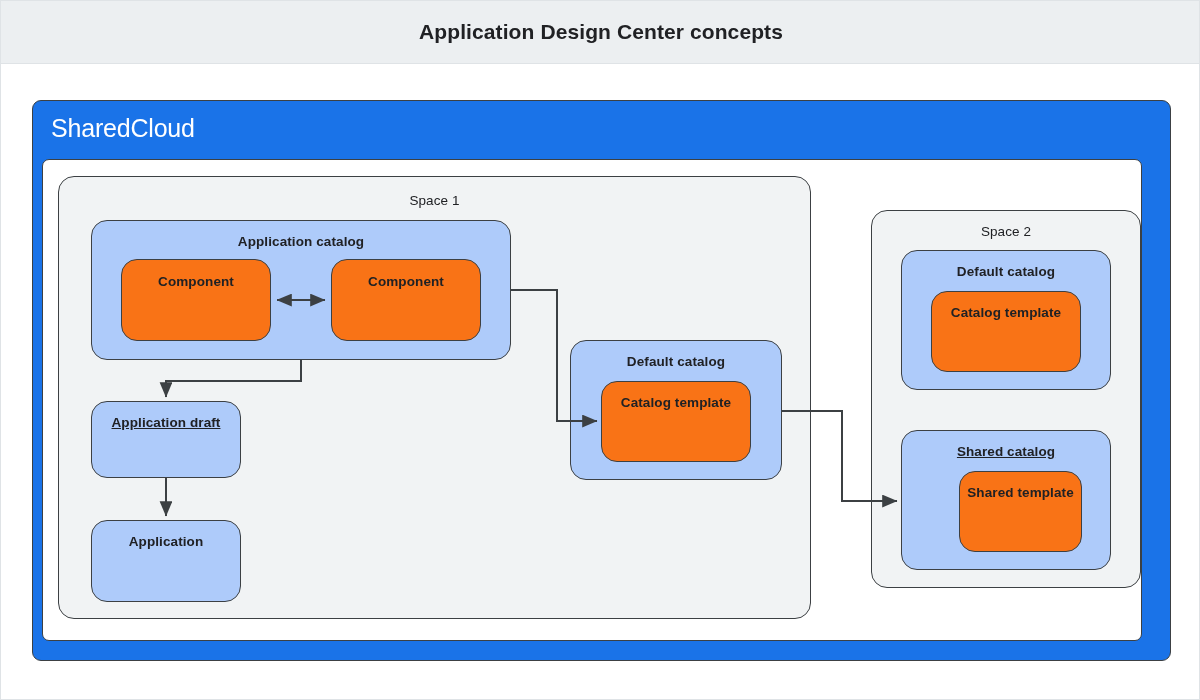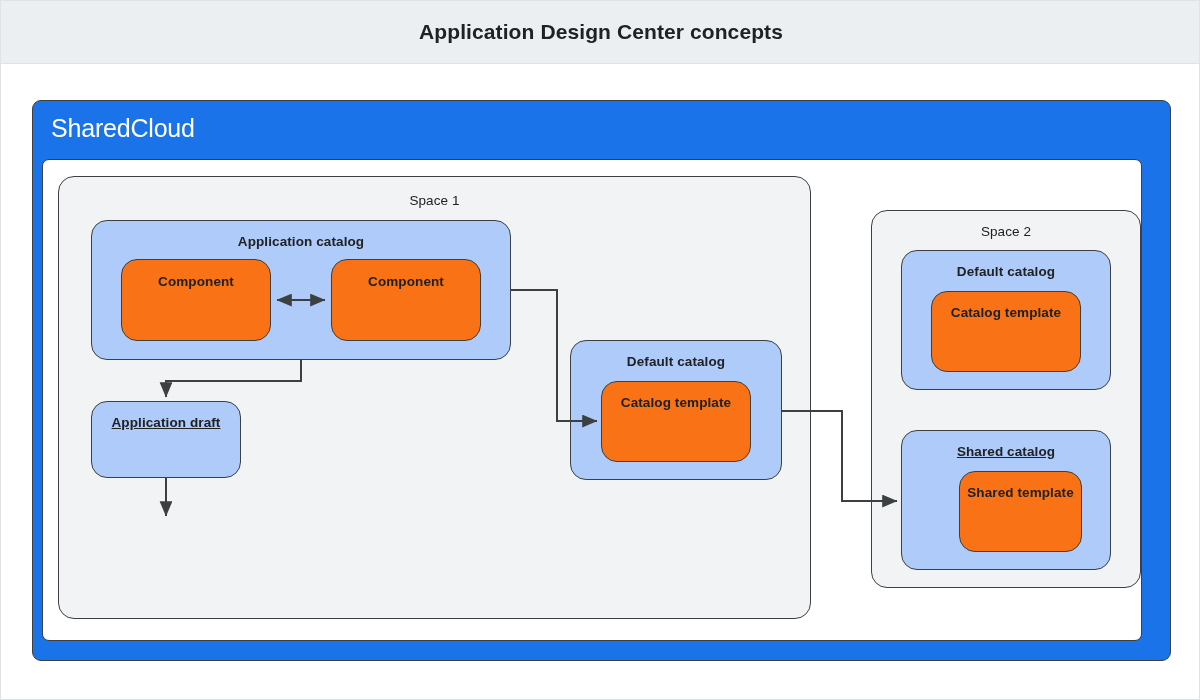--- a/index.html
+++ b/index.html
@@ -137,20 +137,23 @@
   </div>
 
   <div class="box gray-box" style="left:330px; top:258px; width:150px; height:82px;">
     <div class="box-label" style="top:14px;">Component</div>
   </div>
 
   <div class="box blue-box" style="left:90px; top:400px; width:150px; height:77px;">
     <div class="box-label" style="top:13px;text-decoration:underline;">Application draft</div>
   </div>
 
+  <div class="box blue-box" style="left:90px; top:519px; width:150px; height:82px;">
+    <div class="box-label" style="top:13px;">Application</div>
+  </div>
 
   <div class="box blue-box" style="left:569px; top:339px; width:212px; height:140px;">
     <div class="box-label" style="top:13px;">Default catalog</div>
   </div>
 
   <div class="box gray-box" style="left:600px; top:380px; width:150px; height:81px;">
     <div class="box-label" style="top:13px;">Catalog template</div>
   </div>
 
   <div class="box space-box" style="left:870px; top:209px; width:270px; height:378px;">

